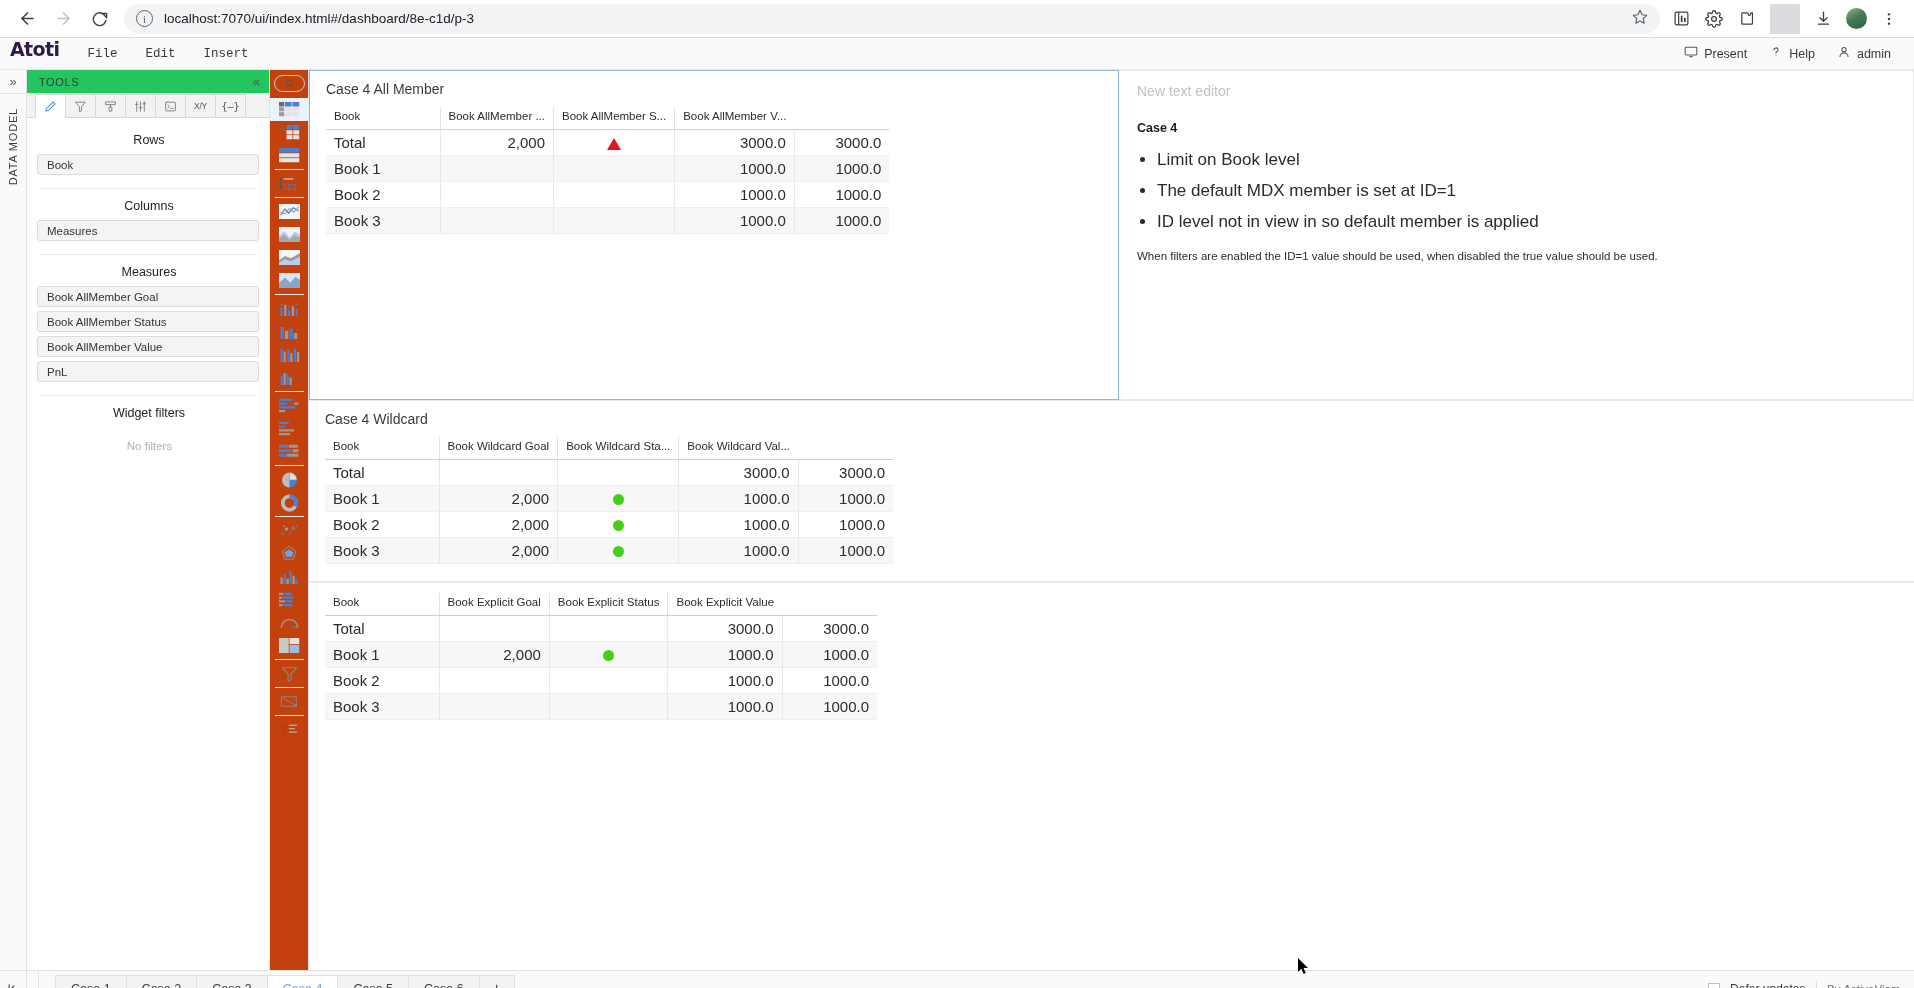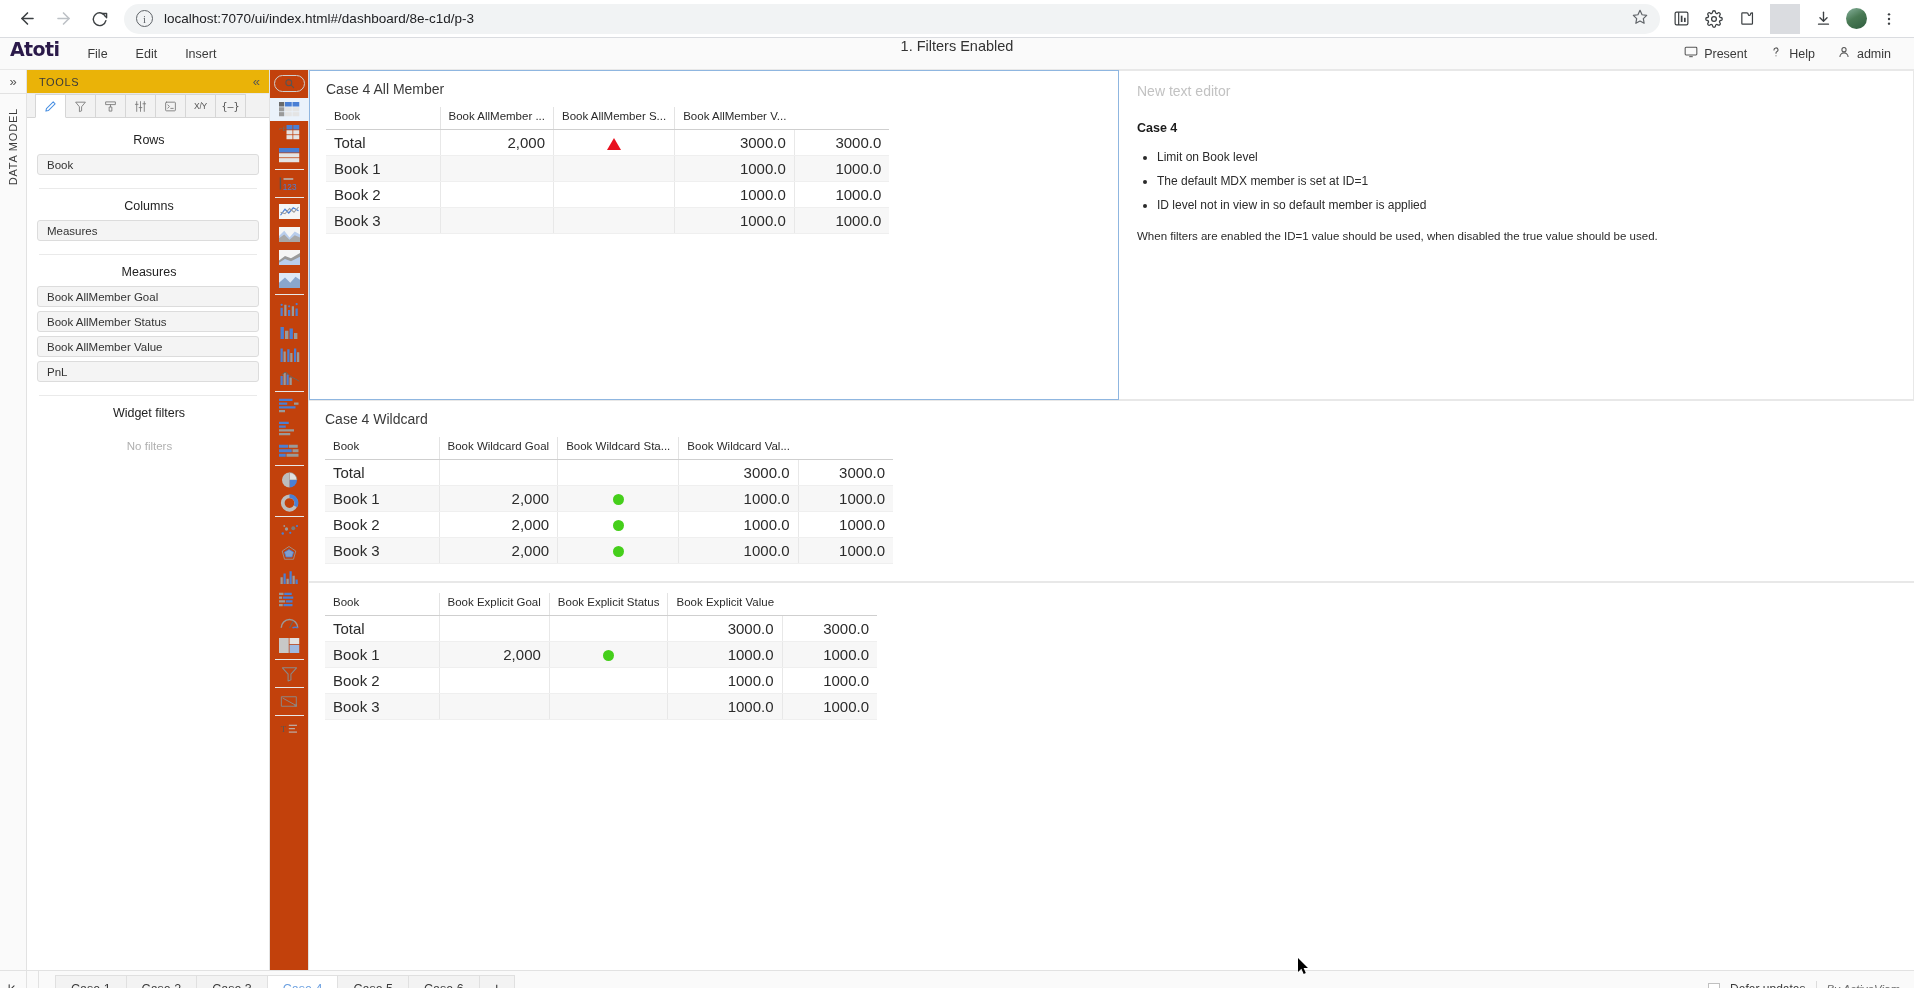--- a/index.html
+++ b/index.html
@@ -86,20 +86,21 @@
     font-size: 19px;
     color: #2b1a4a;
     letter-spacing: -0.6px;
     padding: 0 14px 0 10px;
   }
   .menu-item {
     font-size: 12.5px;
     color: #3a3a3a;
     padding: 0 14px;
     line-height: 32px;
+    font-family: Liberation Mono, monospace;
   }
   .app-title {
     position: absolute;
     left: 0; right: 0;
     text-align: center;
     font-size: 14.5px;
     color: #333;
     pointer-events: none;
   }
   .header-right {
@@ -156,21 +157,21 @@
     display: flex;
     flex-direction: column;
     flex: 0 0 auto;
   }
   .tools-head {
     height: 24px;
     display: flex; align-items: center;
     justify-content: space-between;
     padding: 0 9px 0 12px;
     border-bottom: 1px solid #e8e8e8;
-    background: #eab308;
+    background: #22c55e;
   }
   .tools-head .t { font-size: 11px; letter-spacing: 0.6px; color: #3a3a3a; }
   .tools-head .c { font-size: 13px; color: #555; }
   .tool-tabs {
     display: flex;
     height: 24px;
     border-bottom: 1px solid #d6d6d6;
     background: #f2f2f2;
     padding-left: 8px;
   }
@@ -310,21 +311,21 @@
     flex: 0 0 auto;
     background: #fff;
     border: 1px solid #e8e8e8;
     border-left: none;
     padding: 12px 20px 12px 18px;
     overflow: hidden;
   }
   .te-placeholder { font-size: 14px; color: #c2c2c2; margin-bottom: 22px; }
   .te-h { font-size: 12.5px; font-weight: bold; color: #1b1b1b; margin-bottom: 14px; }
   .te-list { margin: 0 0 14px 20px; }
-  .te-list li { font-size: 12px; color: #2b2b2b; margin-bottom: 8px; line-height: 1.35; }
+  .te-list li { font-size: 17px; color: #2b2b2b; margin-bottom: 8px; line-height: 1.35; }
   .te-p { font-size: 11.5px; color: #2b2b2b; line-height: 1.4; }
 
   
   .bottom {
     height: 36px;
     border-top: 1px solid #e2e2e2;
     background: #fafafa;
     display: flex;
     align-items: stretch;
   }
@@ -447,21 +448,20 @@
     </span>
   </div>
 </div>
 <div class="chrome-sep"></div>
 
 <div class="app-header">
   <div class="logo">Atoti</div>
   <div class="menu-item">File</div>
   <div class="menu-item">Edit</div>
   <div class="menu-item">Insert</div>
-  <div class="app-title">1. Filters Enabled</div>
   <div class="header-right">
     <div class="hr-item">
       <span>
         <svg width="14" height="14" viewBox="0 0 24 24" fill="none" stroke="#555" stroke-width="1.8">
             <rect x="2" y="4" width="20" height="13" rx="1.5"></rect>
             <line x1="9" y1="20" x2="15" y2="20"></line>
           </svg>
       </span>
       <span>Present</span>
     </div>

